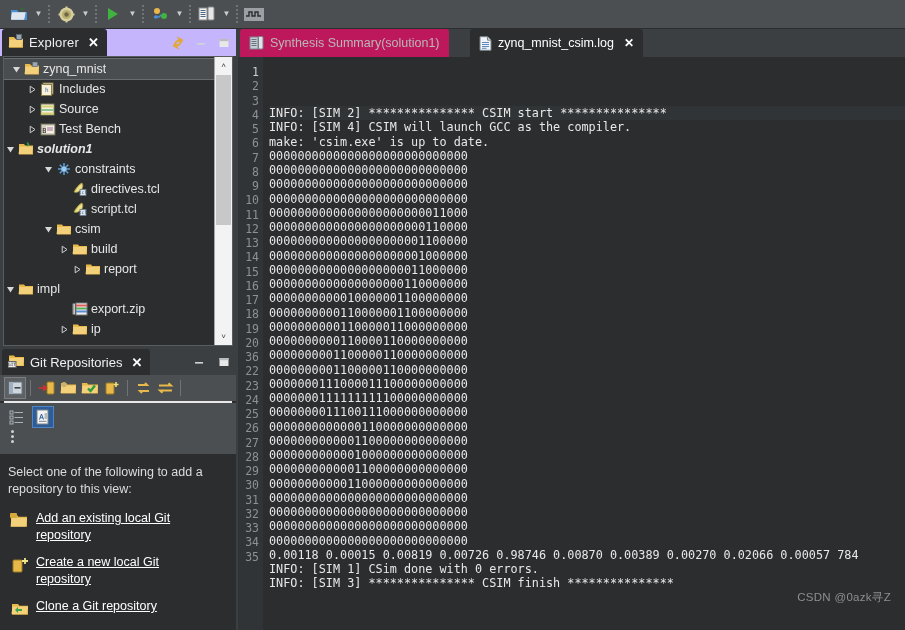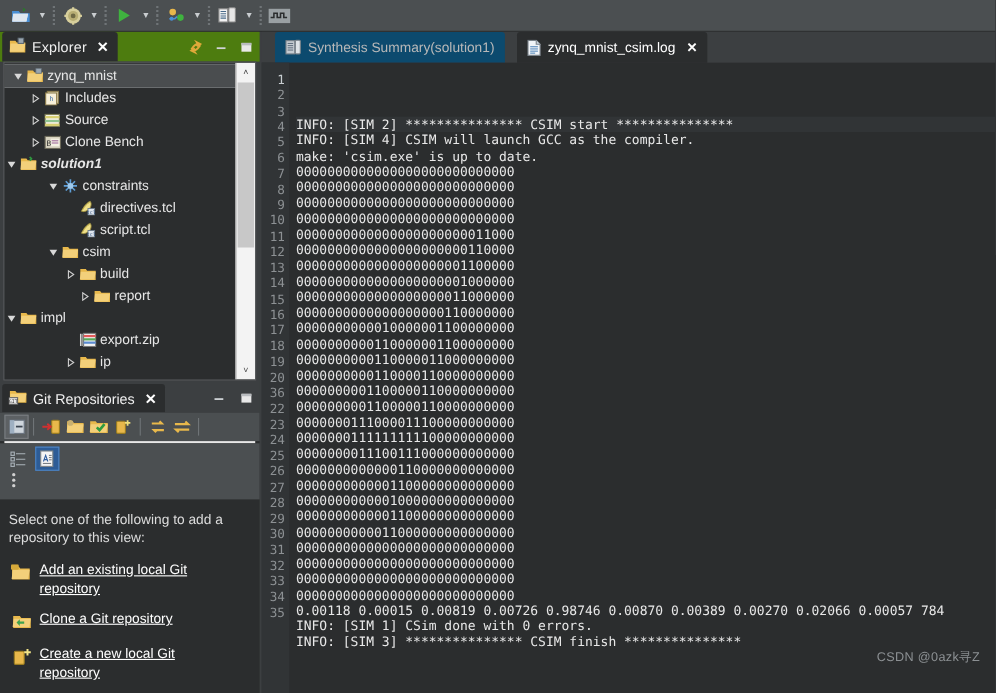--- a/index.html
+++ b/index.html
@@ -33,21 +33,21 @@
     background:repeating-linear-gradient(to bottom,#6f7477 0 2px,transparent 2px 4px);
   }
   .tb-pad{width:6px;}
 
   
   .left{
     position:absolute;left:0;top:29px;width:236px;height:601px;
     background:#3c3f41;
   }
   .viewtab-bar{
-    position:relative;height:27px;background:#4d7c0f;
+    position:relative;height:27px;background:#c4b5fd;
   }
   .viewtab{
     position:absolute;left:2px;top:0;height:27px;
     background:#2b2d2e;
     border-top-left-radius:3px;border-top-right-radius:3px;
     display:flex;align-items:center;padding:0 8px 0 6px;
     box-sizing:border-box;
   }
   .viewtab .vt-label{
     color:#f0f0f0;font-size:13px;margin-left:5px;letter-spacing:.2px;
@@ -139,21 +139,21 @@
     position:absolute;left:238px;top:29px;width:667px;height:601px;background:#3c3f41;
   }
   .ed-tabs{
     position:relative;height:28px;background:#3c3f41;
   }
   .ed-tab{
     position:absolute;top:0;height:28px;display:flex;align-items:center;
     padding:0 9px;box-sizing:border-box;font-size:12.5px;
     border-top-left-radius:3px;border-top-right-radius:3px;
   }
-  .ed-tab.inactive{left:12px;background:#0c4a6e;color:#b8b8b8;}
+  .ed-tab.inactive{left:2px;background:#be185d;color:#b8b8b8;}
   .ed-tab.active{left:232px;background:#2b2d2e;color:#ffffff;}
   .ed-tab .ic{margin-right:6px;display:flex;align-items:center;}
   .ed-tab .x{margin-left:10px;font-weight:bold;font-size:12px;color:#fff;}
 
   .ed-body{
     position:absolute;left:0;top:28px;width:667px;height:573px;
     background:#2b2d2e;display:flex;
   }
   .gutter{
     width:25px;flex:none;background:#313436;
@@ -351,21 +351,21 @@
               <svg width="16" height="13" viewBox="0 0 16 13">
                 <rect x="1" y="1" width="14" height="11" fill="#d7d2bf" stroke="#6d6a5a"></rect>
                 <rect x="6" y="3" width="8" height="7" fill="#f4f1e2"></rect>
                 <text x="2.2" y="9.5" font-size="7" fill="#2a2a2a" font-family="monospace">B</text>
                 <g stroke="#8b4a8b" stroke-width="0.8">
                   <line x1="7" y1="5" x2="13" y2="5"></line>
                   <line x1="7" y1="7" x2="13" y2="7"></line>
                 </g>
               </svg>
             </span>
-            <span class="tlabel">Clone Bench</span>
+            <span class="tlabel">Test Bench</span>
           </div>
           <div class="trow" style="">
             <span class="twist">
               <svg width="9" height="9" viewBox="0 0 9 9">
                 <path d="M1 2h7L4.5 7.5z" fill="#d8d8d8"></path>
               </svg>
             </span>
             <span class="ticon">
               <svg width="16" height="14" viewBox="0 0 16 14">
                 <path d="M1 2h5l1.2 1.6H15v9H1z" fill="#e8b84b"></path>
@@ -636,35 +636,35 @@
                   <path d="M1 2h6l1.4 1.8H17v10H1z" fill="#e8b84b"></path>
                   <path d="M1.5 5H17l-1.4 8.4H0.6z" fill="#f3d07a"></path>
                   <rect x="0" y="0" width="7" height="5" rx="1" fill="#d6a93a"></rect>
                 </svg>
               </span>
               <span class="gl-text">Add an existing local Git repository</span>
             </div>
             <div class="git-link-row">
               <span class="gl-icon">
                 <svg width="20" height="17" viewBox="0 0 20 17">
+                  <rect x="3" y="3" width="9" height="12" rx="1" fill="#e8b84b" stroke="#9a7c20"></rect>
+                  <path d="M15 1v6M12 4h6" stroke="#f2e488" stroke-width="1.8"></path>
+                </svg>
+              </span>
+              <span class="gl-text">Create a new local Git repository</span>
+            </div>
+            <div class="git-link-row">
+              <span class="gl-icon">
+                <svg width="20" height="17" viewBox="0 0 20 17">
                   <path d="M2 3h6l1.4 1.8H18v9H2z" fill="#e8b84b"></path>
                   <path d="M2.4 5.6H18l-1.3 7.5H1.5z" fill="#f3d07a"></path>
                   <path d="M5 9l3-3v2h4v2H8v2z" fill="#3fa34d"></path>
                 </svg>
               </span>
               <span class="gl-text">Clone a Git repository</span>
-            </div>
-            <div class="git-link-row">
-              <span class="gl-icon">
-                <svg width="20" height="17" viewBox="0 0 20 17">
-                  <rect x="3" y="3" width="9" height="12" rx="1" fill="#e8b84b" stroke="#9a7c20"></rect>
-                  <path d="M15 1v6M12 4h6" stroke="#f2e488" stroke-width="1.8"></path>
-                </svg>
-              </span>
-              <span class="gl-text">Create a new local Git repository</span>
             </div>
           </div>
       </div>
     </div>
   </div>
 
   <div class="editor">
     <div class="ed-tabs">
       <div class="ed-tab inactive">
         <span class="ic">

